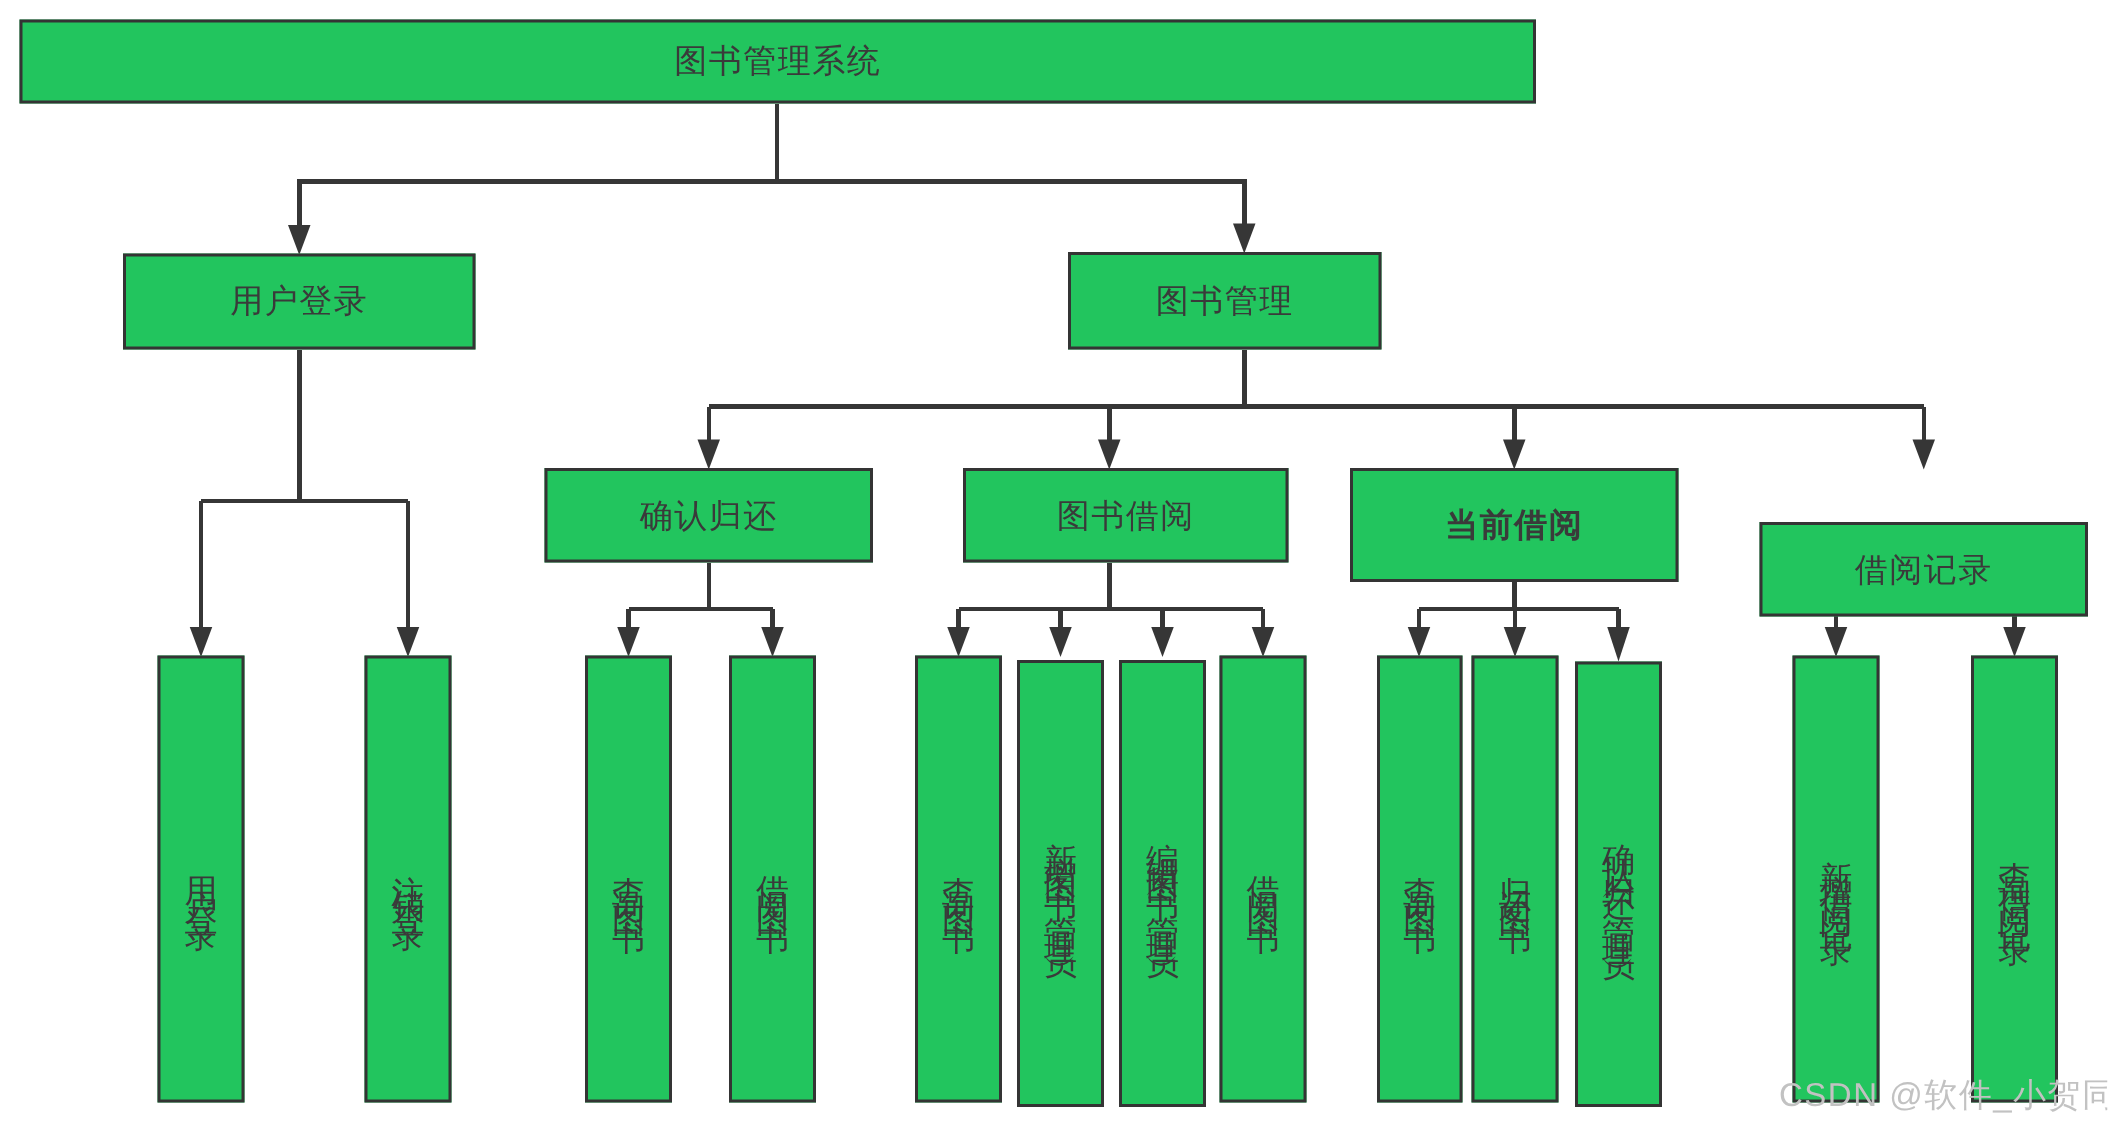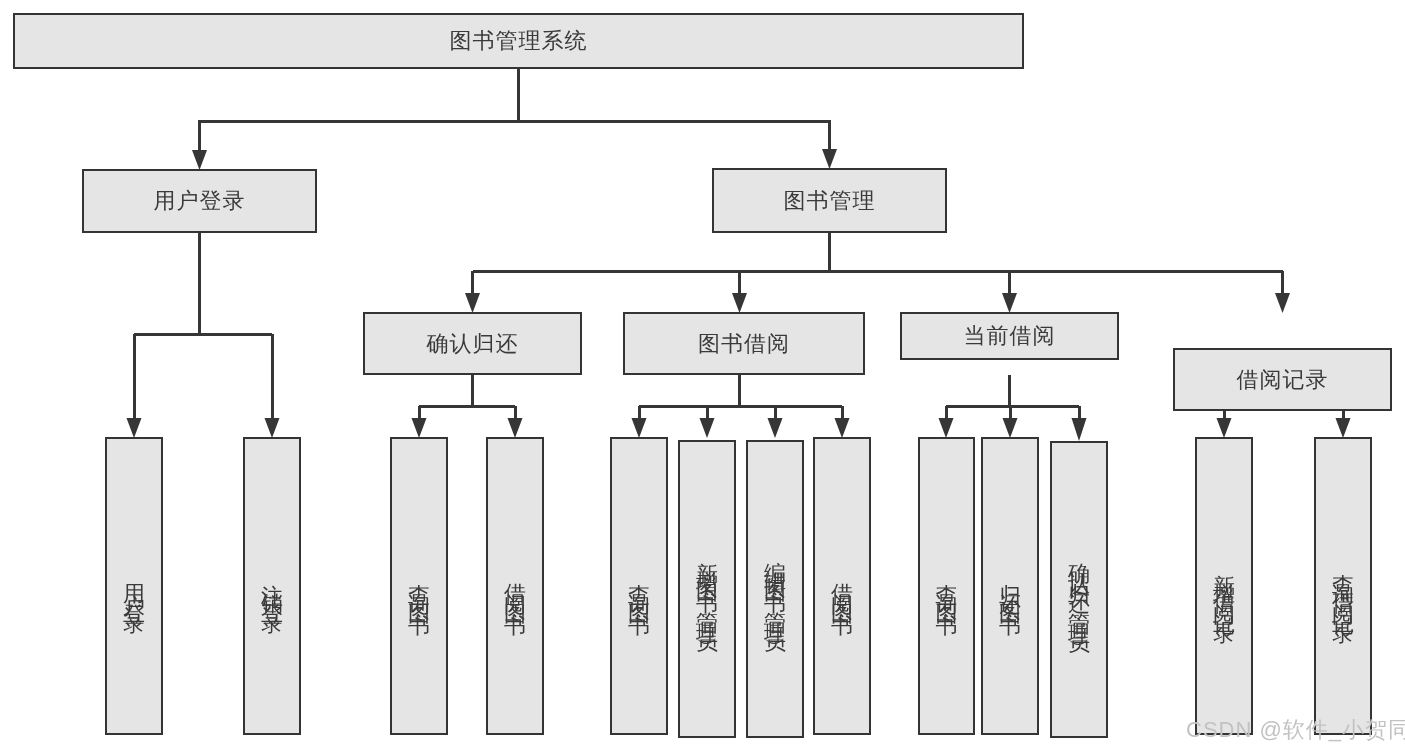--- a/index.html
+++ b/index.html
@@ -28,21 +28,21 @@
     stroke-width: 3;
   }
   .ah {
     fill: #363636;
     stroke: none;
   }
   .node {
     position: absolute;
     box-sizing: border-box;
     border: 2.5px solid #343434;
-    background: #e5e5e5;
+    background: #22c55e;
     color: #3a3a3a;
     display: flex;
     align-items: center;
     justify-content: center;
     font-size: 22px;
     line-height: 1;
     text-align: right;
     white-space: nowrap;
   }
   .hbox {
@@ -128,25 +128,25 @@
     <line class="cl" shape-rendering="crispEdges" x1="1224" y1="406" x2="1343" y2="406"></line>
     <line class="cl" shape-rendering="crispEdges" x1="1224" y1="406" x2="1224" y2="420"></line>
     <line class="cl" shape-rendering="crispEdges" x1="1343" y1="406" x2="1343" y2="420"></line>
     <polygon class="ah" points="1216.5,418 1231.5,418 1224,438"></polygon>
     <polygon class="ah" points="1335.5,418 1350.5,418 1343,438"></polygon>
   </svg>
 
   <div class="node hbox" style="left:13px; top:13px; width:1011px; height:56px;">图书管理系统</div>
 
   <div class="node hbox" style="left:82px; top:169px; width:235px; height:64px;">用户登录</div>
-  <div class="node hbox" style="left:712px; top:168px; width:235px; height:65px;">图书管理</div>
+  <div class="node hbox" style="left:712px; top:168px; width:209px; height:65px;">图书管理</div>
 
   <div class="node hbox" style="left:363px; top:312px; width:219px; height:63px;">确认归还</div>
-  <div class="node hbox" style="left:623px; top:312px; width:242px; height:63px;">图书借阅</div>
-  <div class="node hbox" style="left:900px; top:312px; width:219px; height:48px;">当前借阅</div>
+  <div class="node hbox" style="left:642px; top:312px; width:217px; height:63px;">图书借阅</div>
+  <div class="node hbox" style="left:900px; top:312px; width:219px; height:76px;font-weight:bold;">当前借阅</div>
   <div class="node hbox" style="left:1173px; top:312px; width:219px; height:63px;margin-top:36px;">借阅记录</div>
 
   <div class="node vbox" style="left:105px; top:437px; width:58px; height:298px;">用户登录</div>
   <div class="node vbox" style="left:243px; top:437px; width:58px; height:298px;">注销登录</div>
 
   <div class="node vbox" style="left:390px; top:437px; width:58px; height:298px;">查询图书</div>
   <div class="node vbox" style="left:486px; top:437px; width:58px; height:298px;">借阅图书</div>
 
   <div class="node vbox" style="left:610px; top:437px; width:58px; height:298px;">查询图书</div>
   <div class="node vbox" style="left:678px; top:440px; width:58px; height:298px;">新增图书（管理员）</div>

